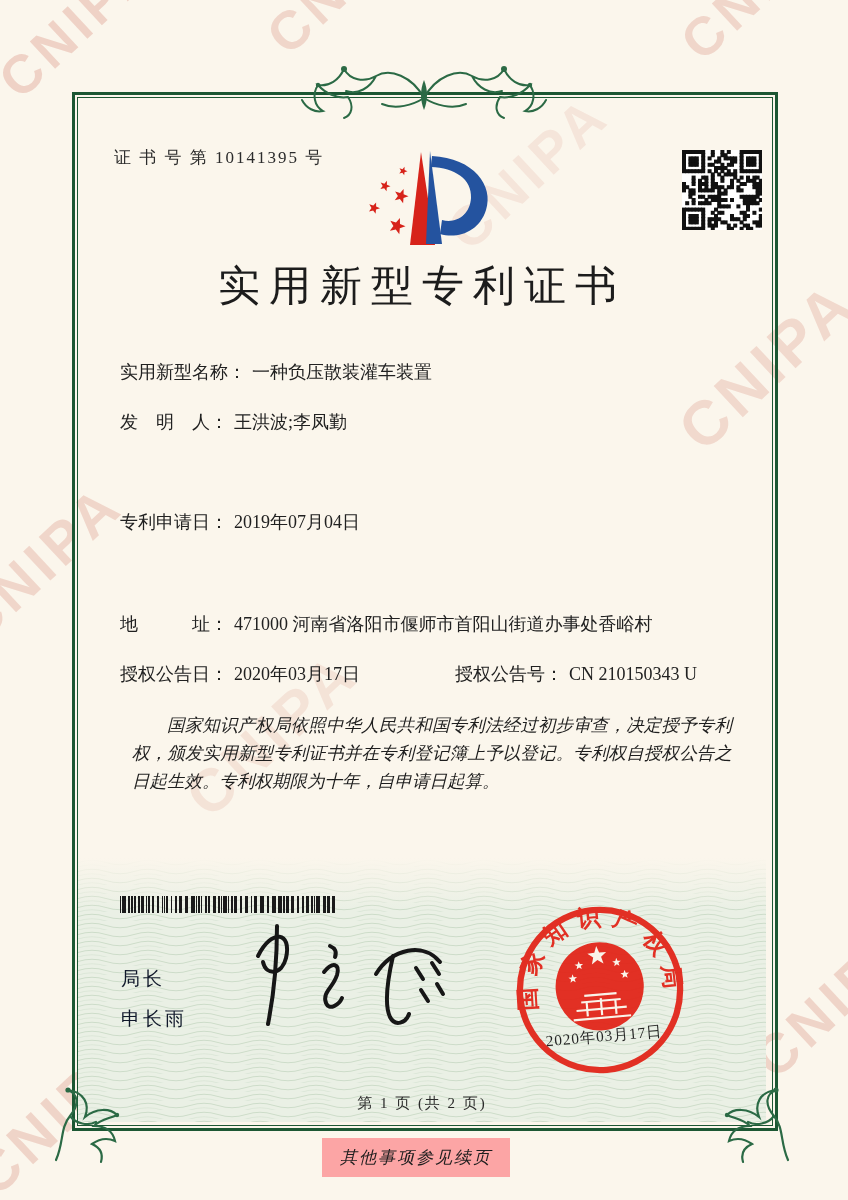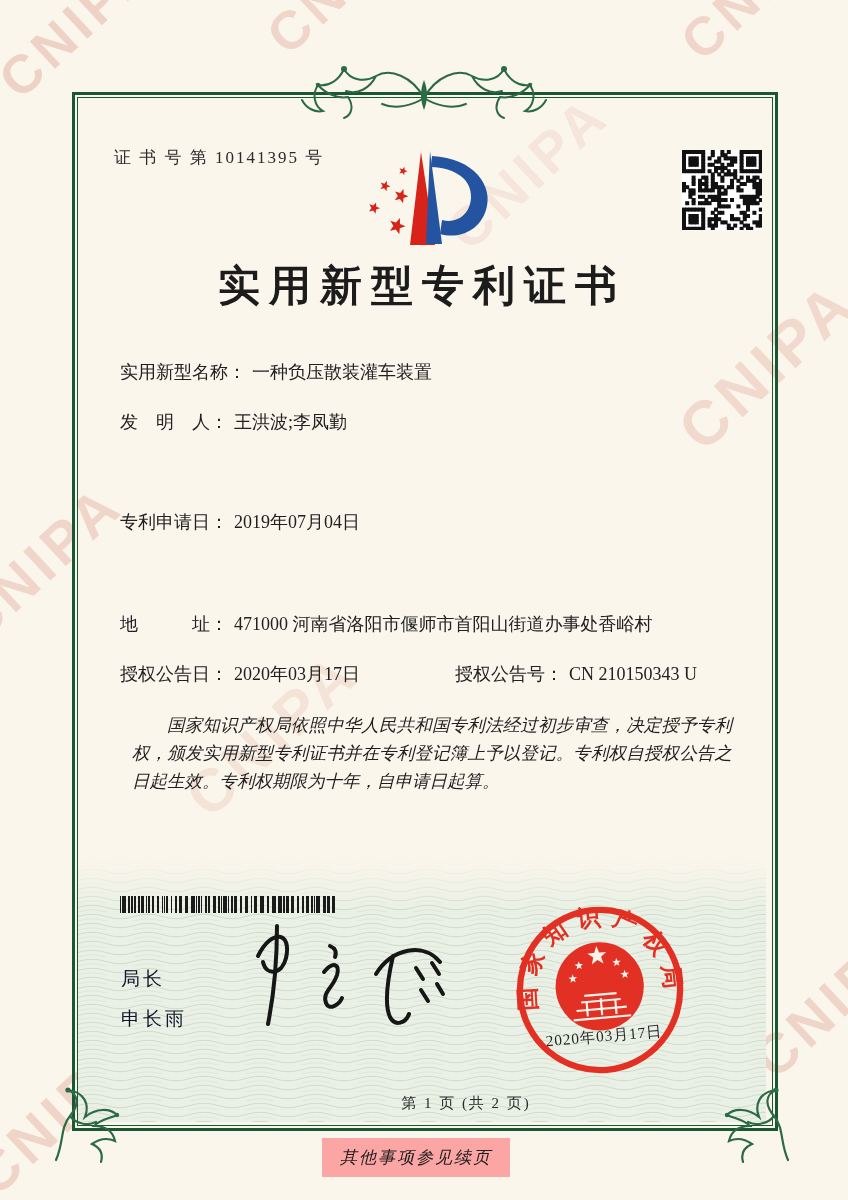--- a/index.html
+++ b/index.html
@@ -17,38 +17,38 @@
   .frame-inner{position:absolute;left:2px;top:2px;right:2px;bottom:2px;
                border:1px solid #1c5733;}
 
   
   .wavezone{position:absolute;left:78px;top:858px;width:688px;height:264px;}
   .wavefade{position:absolute;left:0;top:0;width:100%;height:52px;
             background:linear-gradient(#fbf6ec,rgba(251,246,236,0));}
 
   .certnum{position:absolute;left:114px;top:146px;font-size:17px;letter-spacing:2px;color:#2b2b2b;}
   .title{position:absolute;left:72px;top:258px;width:700px;text-align:center;
-         font-size:42px;font-weight:700;letter-spacing:9px;color:#1c1c1c;}
+         font-size:42px;font-weight:400;letter-spacing:9px;color:#1c1c1c;}
 
   .fieldrow{position:absolute;left:120px;font-size:18px;color:#212121;white-space:nowrap;}
   .fieldrow .lbl{display:inline-block;}
   .fieldrow .val{margin-left:6px;margin-top:40px;}
   .cell2{position:absolute;left:335px;top:0;white-space:nowrap;}
 
   .bodytext{position:absolute;left:120px;top:699px;width:624px;font-size:17.5px;
             line-height:1.6;text-align:justify;font-style:italic;color:#1e1e1e;}
   .bodytext p{margin:12px;text-indent:2em;}
 
   .officer{position:absolute;left:121px;font-family:"Liberation Sans",sans-serif;
            font-size:19px;letter-spacing:3px;color:#0f172a;}
   .sig{position:absolute;left:228px;top:912px;}
   .sealwrap{position:absolute;left:510px;top:900px;transform:rotate(-5deg);opacity:.95;}
 
   .pagefoot{position:absolute;left:72px;top:1094px;width:700px;text-align:center;
-            font-size:15px;letter-spacing:2px;color:#2a2a2a;padding-left:44px;}
+            font-size:15px;letter-spacing:2px;color:#2a2a2a;}
   .contnote{position:absolute;left:322px;top:1138px;background:#fca5a5;
             padding:8px 18px;font-size:17px;font-style:italic;letter-spacing:2px;color:#1e1e1e;}
 
   .absimg{position:absolute;}
   svg{display:block;}
 </style>
 </head>
 <body>
 
 <div class="page">

